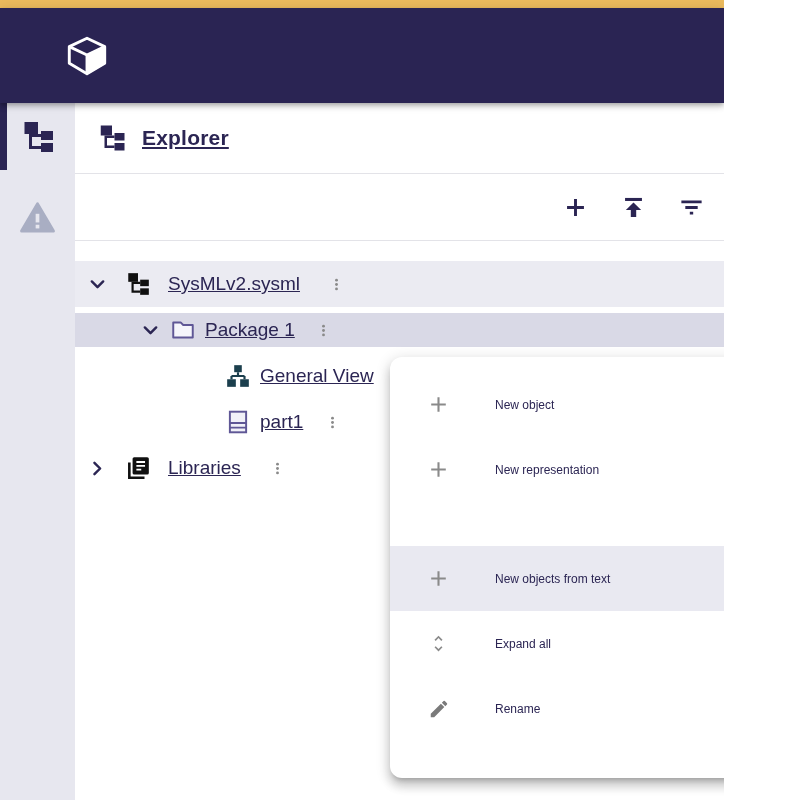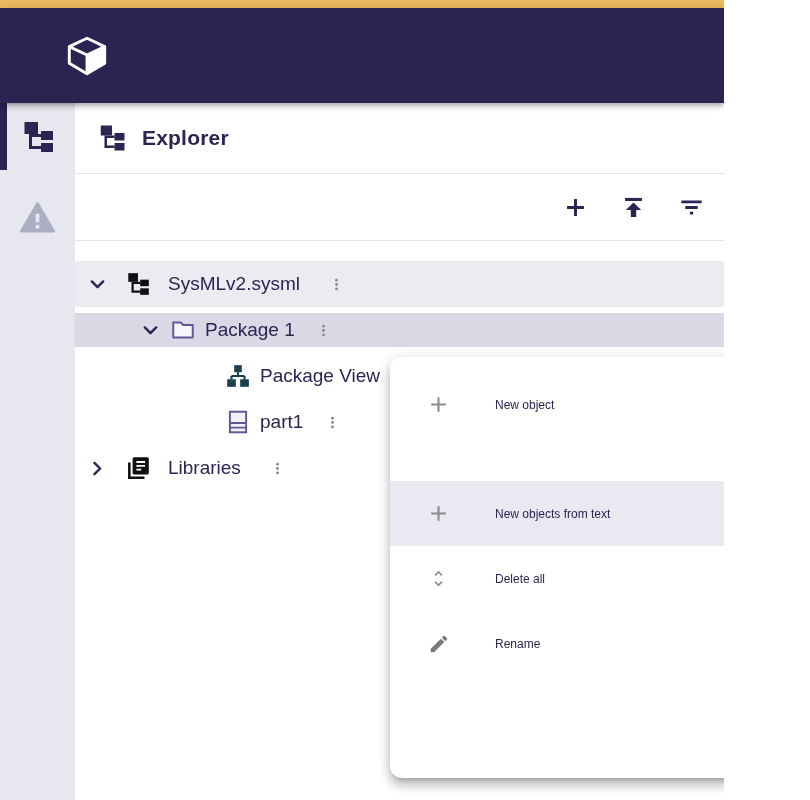--- a/index.html
+++ b/index.html
@@ -1,18 +1,18 @@
 <!DOCTYPE html>
 <html><head>
 <meta charset="utf-8">
 <style>
   * { margin:0; padding:0; box-sizing:border-box; }
   html,body { background:#fff; }
   body { font-family:"Liberation Sans", sans-serif; color:#2B2553; }
-  #page-root { position:relative; width:724px; height:800px; overflow:hidden; background:#0c4a6e; }
+  #page-root { position:relative; width:724px; height:800px; overflow:hidden; background:#0c4a6e;text-decoration:underline; }
 
   
   .top-strip { height:8px; background:#EBBA5D; }
 
   
   .app-header { position:relative; height:95px; background:#2A2453; display:flex; align-items:center;
     padding-left:62px; z-index:20;
     box-shadow:0 2px 4px -1px rgba(0,0,0,.2), 0 4px 5px 0 rgba(0,0,0,.14), 0 1px 10px 0 rgba(0,0,0,.12); }
   .logo-btn { width:50px; height:50px; display:flex; align-items:center; justify-content:center; background:none; border:none; cursor:pointer; }
 
@@ -205,21 +205,21 @@
 
         <div class="tree-row lvl2">
           <span class="row-icon" style="margin-left:0">
             <svg width="26" height="26" viewBox="0 0 24 24" fill="#1B3F4D">
               <rect x="8.5" y="2" width="7" height="6.5"></rect>
               <rect x="2" y="15" width="8" height="7"></rect>
               <rect x="14" y="15" width="8" height="7"></rect>
               <path d="M12 8.5 V12 M6 12 H18 M6 12 V15 M18 12 V15" fill="none" stroke="#1B3F4D" stroke-width="2"></path>
             </svg>
           </span>
-          <span class="row-label">Package View</span>
+          <span class="row-label">General View</span>
         </div>
 
         <div class="tree-row lvl2">
           <span class="row-icon" style="margin-left:0">
             <svg width="26" height="26" viewBox="0 0 24 24">
               <rect x="4.5" y="2.5" width="15" height="19" fill="#F1F1F8" stroke="#5F5796" stroke-width="1.8"></rect>
               <path d="M4.5 13 H19.5 M4.5 17.2 H19.5" stroke="#5F5796" stroke-width="1.8"></path>
             </svg>
           </span>
           <span class="row-label">part1</span>
@@ -265,37 +265,45 @@
 
     <div class="menu-item">
       <span class="mi-icon">
         <svg width="25" height="25" viewBox="0 0 24 24">
             <path d="M12 5 V19 M5 12 H19" stroke="#8A8A8A" stroke-width="2" fill="none"></path>
           </svg>
       </span>
       <span class="mi-label">New object</span>
     </div>
 
+    <div class="menu-item">
+      <span class="mi-icon">
+        <svg width="25" height="25" viewBox="0 0 24 24">
+            <path d="M12 5 V19 M5 12 H19" stroke="#8A8A8A" stroke-width="2" fill="none"></path>
+          </svg>
+      </span>
+      <span class="mi-label">New representation</span>
+    </div>
 
     <div class="menu-item highlighted">
       <span class="mi-icon">
         <svg width="25" height="25" viewBox="0 0 24 24">
             <path d="M12 5 V19 M5 12 H19" stroke="#8A8A8A" stroke-width="2" fill="none"></path>
           </svg>
       </span>
       <span class="mi-label">New objects from text</span>
     </div>
 
     <div class="menu-item">
       <span class="mi-icon">
         <svg width="21" height="21" viewBox="0 0 24 24" fill="#8A8A8A">
           <path d="M12 5.83 15.17 9 l1.41-1.41 L12 3 7.41 7.59 8.83 9 12 5.83 z M12 18.17 8.83 15 l-1.41 1.41 L12 21 l4.59-4.59 L15.17 15 12 18.17 z"></path>
         </svg>
       </span>
-      <span class="mi-label">Delete all</span>
+      <span class="mi-label">Expand all</span>
     </div>
 
     <div class="menu-item">
       <span class="mi-icon">
         <svg width="22" height="22" viewBox="0 0 24 24" fill="#7A7A7A">
           <path d="M3 17.25 V21 h3.75 L17.81 9.94 l-3.75-3.75 L3 17.25 z M20.71 7.04 c.39-.39 .39-1.02 0-1.41 l-2.34-2.34 a.9959 .9959 0 0 0 -1.41 0 l-1.83 1.83 3.75 3.75 1.83-1.83 z"></path>
         </svg>
       </span>
       <span class="mi-label">Rename</span>
     </div>

